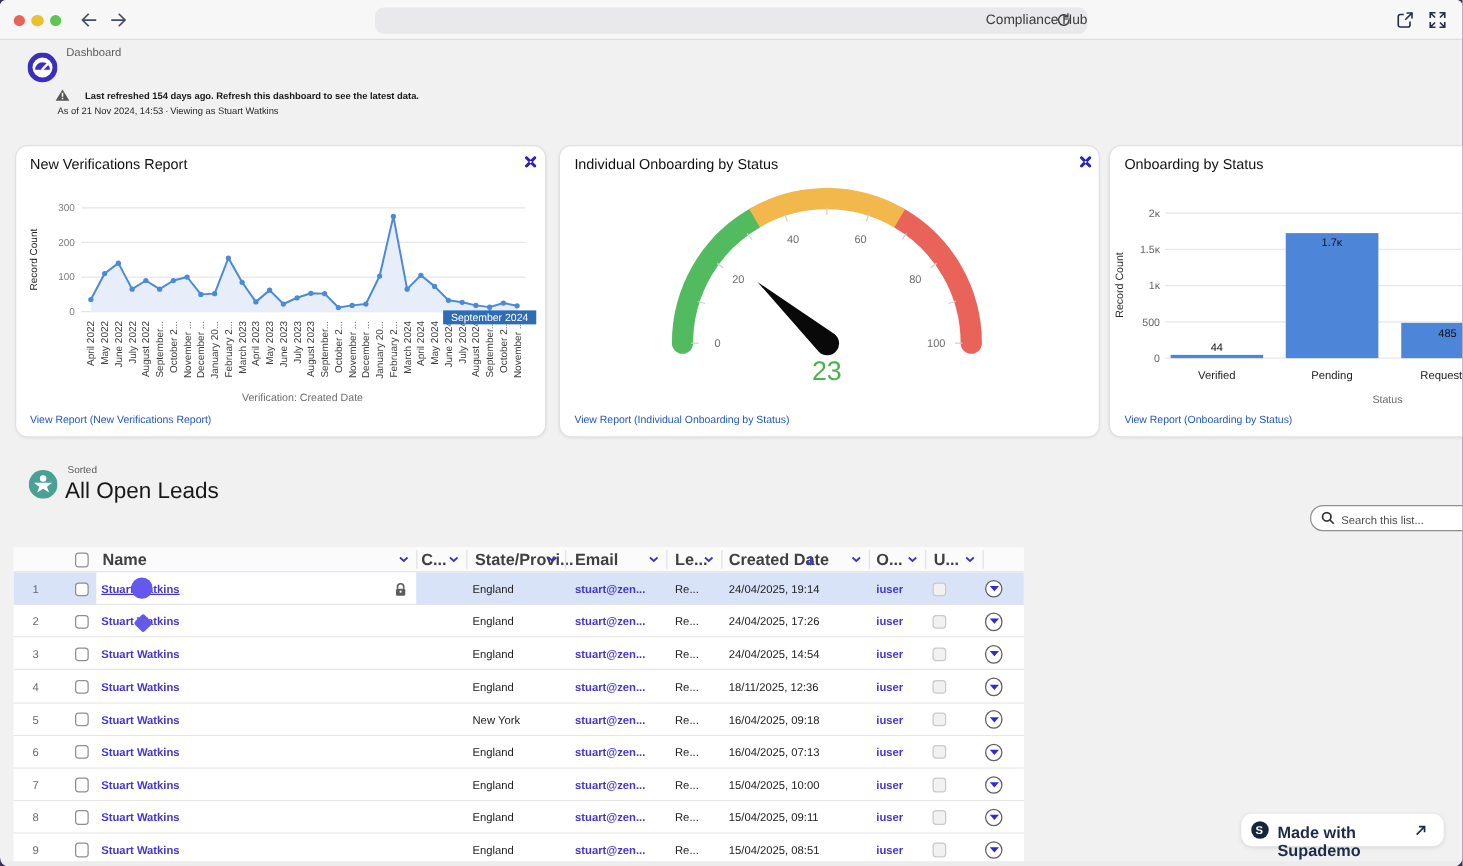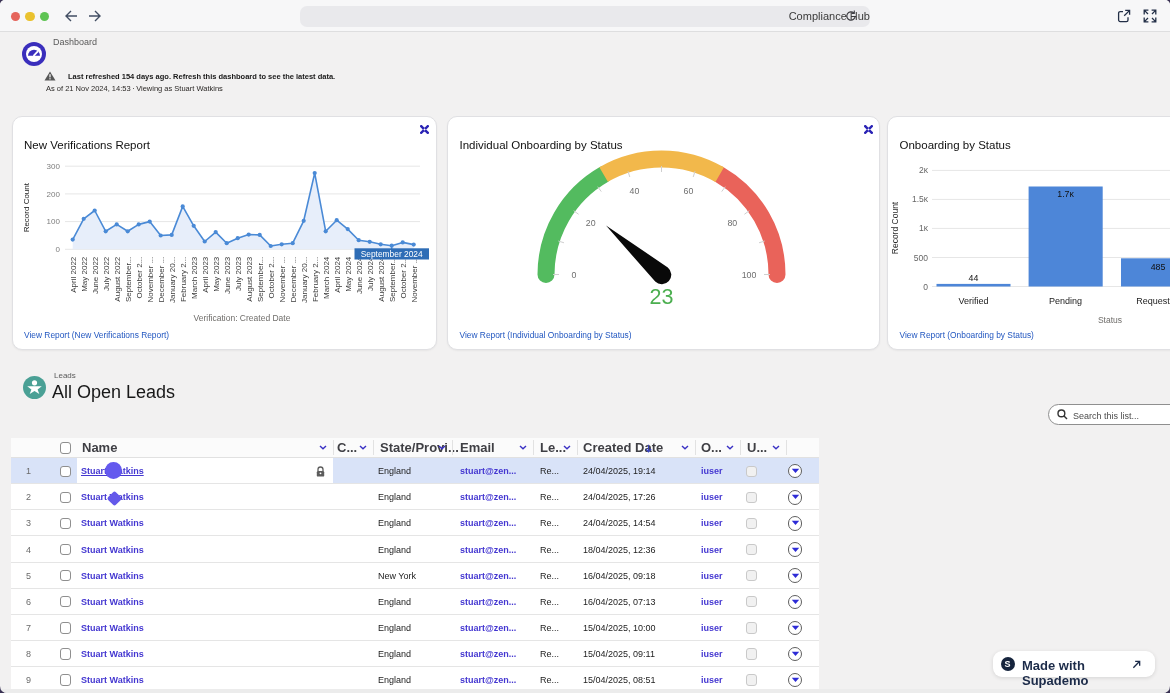--- a/index.html
+++ b/index.html
@@ -1,18 +1,18 @@
 <!DOCTYPE html>
 <html><head><meta charset="utf-8"><style>
 * { margin:0; padding:0; box-sizing:border-box; }
 svg { display:block; }
 body { width:1170px; height:693px; background:#3a3254; font-family:"Liberation Sans", sans-serif; overflow:hidden; position:relative; }
 .win { position:absolute; inset:0; border-radius:5px 5px 7px 7px; overflow:hidden; background:#f2f1f1; }
 .card { position:absolute; top:116px; height:234px; background:#fff; border:1px solid #e0e0e3; border-radius:10px; box-shadow:0 1px 2px rgba(0,0,0,0.05); }
-.ctitle { position:absolute; left:11.5px; top:9px; font-size:11.5px; color:#111;margin-top:13px; }
+.ctitle { position:absolute; left:11.5px; top:9px; font-size:11.5px; color:#111; }
 .vlink { position:absolute; left:11.5px; top:213px; font-size:8.4px; color:#2257c0;text-align:center; }
 .expand { position:absolute; right:6.5px; top:8px; }
 .ct { position:absolute; top:0; height:100%; line-height:26.3px; font-size:9px; color:#222; white-space:nowrap; }
 .nm { color:#4437d1; font-weight:700; text-decoration-color:#7a74cc; text-decoration-thickness:1px; }
 .ht { position:absolute; top:0; height:20.3px; line-height:20.3px; font-size:13px; font-weight:700; color:#3f3f44; white-space:nowrap; }
 .cb { position:absolute; width:11.4px; height:11.4px; border:1px solid #8f8f8f; border-radius:3px; background:#fff; }
 .cb.dis { background:#f1f1f1; border-color:#c9c9c9; }
 .act { position:absolute; width:14.4px; height:14.4px; border:1px solid #5f5f5f; border-radius:50%; background:#fff; display:flex; align-items:center; justify-content:center; }
 </style></head><body>
 <div class="win">
@@ -205,21 +205,21 @@
 <text x="222" y="205.5" text-anchor="middle" font-size="8.5" fill="#6f6d6a">Status</text>
 </svg>
   <div class="vlink">View Report (Onboarding by Status)</div>
 </div>
 
 <svg style="position:absolute;left:23px;top:376px" width="23" height="23" viewBox="0 0 23 23">
 <circle cx="11.5" cy="11.5" r="11.5" fill="#4aa095"></circle>
 <circle cx="11.5" cy="6.8" r="2.6" fill="#fff"></circle>
 <path d="M4.2 10.2 L18.8 10.2 L14.6 13.4 L16.3 18.0 L11.5 15.0 L6.7 18.0 L8.4 13.4 Z" fill="#fff"></path>
 </svg>
-<div style="position:absolute;left:54px;top:371px;font-size:8px;color:#5a5a5a">Leads</div>
+<div style="position:absolute;left:54px;top:371px;font-size:8px;color:#5a5a5a">Sorted</div>
 <div style="position:absolute;left:52px;top:381.5px;font-size:18px;color:#181818">All Open Leads</div>
 <div style="position:absolute;left:1048px;top:404px;width:150px;height:21px;border:1px solid #8f8f8f;border-radius:10.5px;background:#fff"></div>
 <svg style="position:absolute;left:1057px;top:409px" width="11" height="11" viewBox="0 0 11 11" fill="none" stroke="#333" stroke-width="1.4">
       <circle cx="4.4" cy="4.4" r="3.4"></circle>
       <path d="M7 7 L10 10"></path>
     </svg>
 <div style="position:absolute;left:1073px;top:410.5px;font-size:9px;color:#4c4c4c">Search this list...</div>
 
 <div style="position:absolute;left:11px;top:438px;width:808.3px;height:251px;background:#fff">
 <div style="position:absolute;left:0;top:0;width:808.3px;height:20.3px;background:#fbfbfb;border-bottom:1px solid #e1e1e1">
@@ -344,21 +344,21 @@
 </div>
       <div style="position:absolute;left:0;top:98.5px;width:808.3px;height:26.1px;background:#fff;border-bottom:1px solid #e5e5e5">
 
 <div class="ct" style="left:0;width:35px;text-align:center;color:#6a6a6a">4</div>
 <div class="cb" style="left:48.9px;top:7.4px"></div>
 <div class="ct nm" style="left:70px;text-decoration:none">Stuart Watkins</div>
 
 <div class="ct" style="left:367px">England</div>
 <div class="ct nm" style="left:449px;font-weight:700">stuart@zen...</div>
 <div class="ct" style="left:529px">Re...</div>
-<div class="ct" style="left:572px">18/04/2025, 12:36</div>
+<div class="ct" style="left:572px">18/11/2025, 12:36</div>
 <div class="ct nm" style="left:690px;font-weight:700">iuser</div>
 <div class="cb dis" style="left:734.5px;top:7.4px"></div>
 <div class="act" style="left:777px;top:5.9px">
           <svg width="9" height="6" viewBox="0 0 9 6">
             <path d="M0.8 0.8 L4.5 5 L8.2 0.8 Z" fill="#2d2bd6"></path>
           </svg>
         </div>
 </div>
       <div style="position:absolute;left:0;top:124.6px;width:808.3px;height:26.1px;background:#fff;border-bottom:1px solid #e5e5e5">
 

